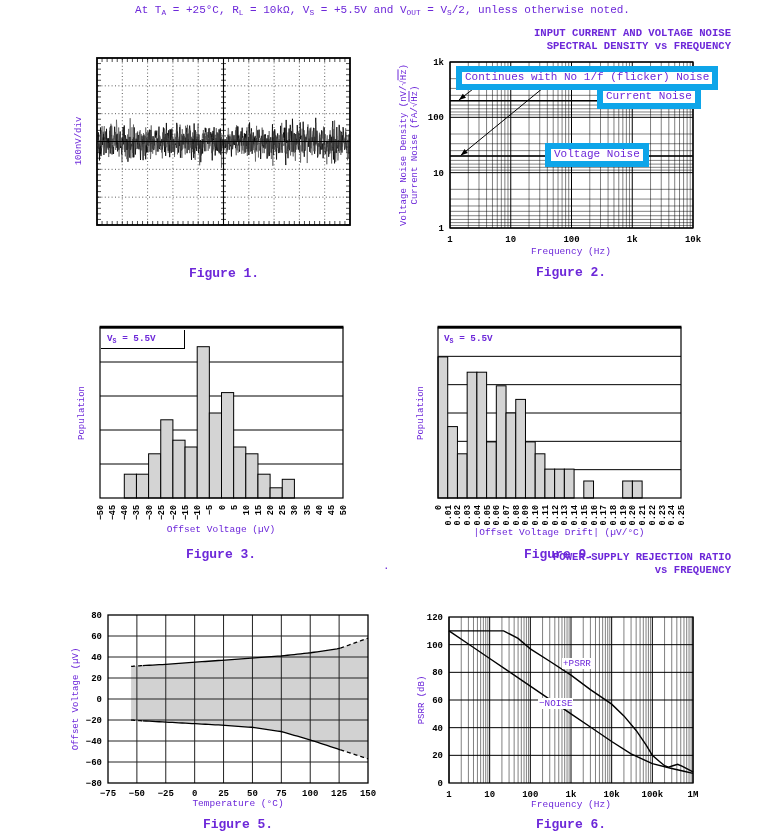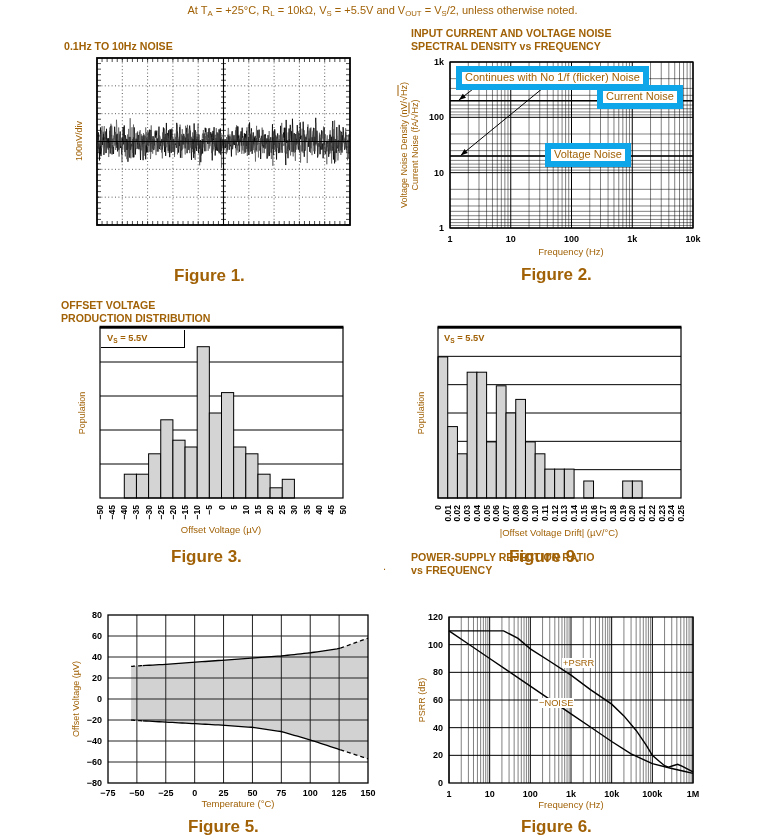--- a/index.html
+++ b/index.html
@@ -1,58 +1,55 @@
 <!DOCTYPE html>
 <html><head>
 <meta charset="utf-8">
 <style>
   *{box-sizing:border-box}
   body{margin:0;background:#fff}
   #page{position:relative;width:765px;height:835px;background:#fff;
-        font-family:Liberation Sans, sans-serif;color:#a16207;overflow:hidden}
+        font-family:Liberation Mono, monospace;color:#6d28d9;overflow:hidden}
   #page>svg{position:absolute;z-index:1}
   .cond{position:absolute;left:0;top:4px;width:765px;text-align:center;font-size:11px;z-index:2}
   sub{font-size:71%;vertical-align:-2px}
   .ov{text-decoration:overline}
   .ftitle{position:absolute;z-index:2;font-weight:bold;font-size:10.6px;line-height:12.5px;
-          text-align:left;white-space:pre-line}
+          text-align:right;white-space:pre-line}
   .fxlabel{position:absolute;z-index:2;font-size:9.5px;text-align:center}
-  .fcaption{position:absolute;z-index:2;font-weight:bold;font-size:17px;text-align:left}
+  .fcaption{position:absolute;z-index:2;font-weight:bold;font-size:13px;text-align:center}
   .fylabel{position:absolute;z-index:2;font-size:9px;line-height:10.5px;text-align:center;
            white-space:nowrap;transform:translate(-50%,-50%) rotate(-90deg)}
   .annot-box{position:absolute;z-index:3;background:#fff;border:6px solid #0ea5e9;
              font-size:11px;line-height:11.5px;padding:0 3px;white-space:nowrap}
   .vs-label{position:absolute;z-index:3;font-weight:bold;font-size:9.3px;white-space:nowrap}
   .vs-boxed{border-right:1px solid #000;border-bottom:1px solid #000;padding:3px 0 3px 6px;background:#fff}
   .series-label{position:absolute;z-index:3;background:#fff;font-size:9.3px;padding:0 1px;white-space:nowrap}
   .dot{position:absolute;z-index:2;font-size:11px}
 </style>
 </head>
 <body>
 
 <div id="page">
 
   <div class="cond">At T<sub>A</sub> = +25°C, R<sub>L</sub> = 10kΩ, V<sub>S</sub> = +5.5V and V<sub>OUT</sub> = V<sub>S</sub>/2, unless otherwise noted.</div>
   <div class="dot" style="left:383px;top:560px">.</div>
 
-  <div class="ftitle" style="left:64px;top:40px;width:320px">0.1Hz TO 10Hz NOISE</div>
   <div class="fylabel" style="left:79px;top:141px">100nV/div</div>
   <div class="fcaption" style="left:174px;top:266px;width:100px">Figure 1.</div>
 
   <div class="ftitle" style="left:411px;top:27px;width:320px">INPUT CURRENT AND VOLTAGE NOISE
 SPECTRAL DENSITY vs FREQUENCY</div>
   <div class="fylabel" style="left:409px;top:145px">Voltage Noise Density (nV/√<span class="ov">Hz</span>)<br>Current Noise (fA/√<span class="ov">Hz</span>)</div>
   <div class="fxlabel" style="left:441px;top:246px;width:260px">Frequency (Hz)</div>
   <div class="fcaption" style="left:521px;top:265px;width:100px">Figure 2.</div>
   <div class="annot-box" style="left:456px;top:66px">Continues with No 1/f (flicker) Noise</div>
   <div class="annot-box" style="left:597px;top:85px">Current Noise</div>
   <div class="annot-box" style="left:545px;top:143px">Voltage Noise</div>
 
-  <div class="ftitle" style="left:61px;top:299px;width:320px">OFFSET VOLTAGE
-PRODUCTION DISTRIBUTION</div>
   <div class="fylabel" style="left:82px;top:413px">Population</div>
   <div class="fxlabel" style="left:91px;top:524px;width:260px">Offset Voltage (µV)</div>
   <div class="fcaption" style="left:171px;top:547px;width:100px">Figure 3.</div>
   <div class="vs-label vs-boxed" style="left:101px;top:330px;width:84px">V<sub>S</sub> = 5.5V</div>
 
   <div class="fylabel" style="left:421px;top:413px">Population</div>
   <div class="fxlabel" style="left:429px;top:527px;width:260px">|Offset Voltage Drift| (µV/°C)</div>
   <div class="fcaption" style="left:509px;top:547px;width:100px">Figure 9.</div>
   <div class="vs-label" style="left:444px;top:333px">V<sub>S</sub> = 5.5V</div>
 

